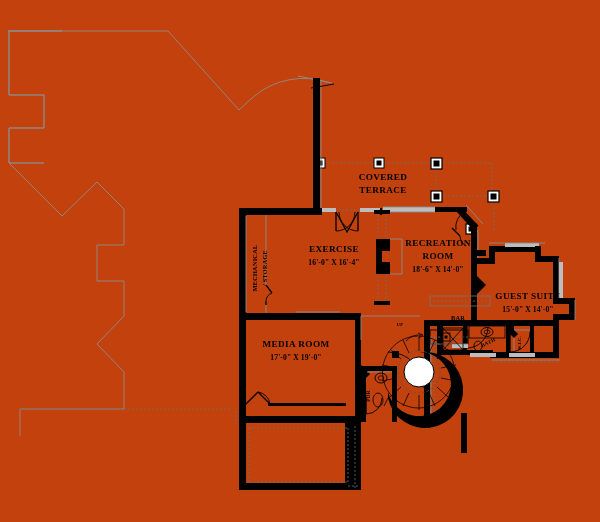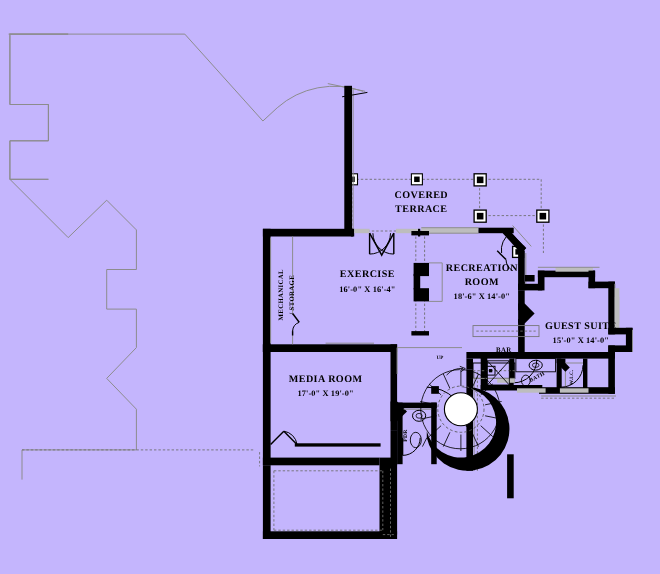--- a/index.html
+++ b/index.html
@@ -7,21 +7,21 @@
     padding: 0;
     background: #ffffff;
   }
   body {
     font-family: "Liberation Serif", serif;
   }
   #plan-root {
     position: relative;
     width: 600px;
     height: 522px;
-    background: #c4b5fd;
+    background: #c2410c;
     overflow: hidden;
   }
   #plan-svg {
     position: absolute;
     left: 0;
     top: 0;
     width: 600px;
     height: 522px;
     display: block;
   }

